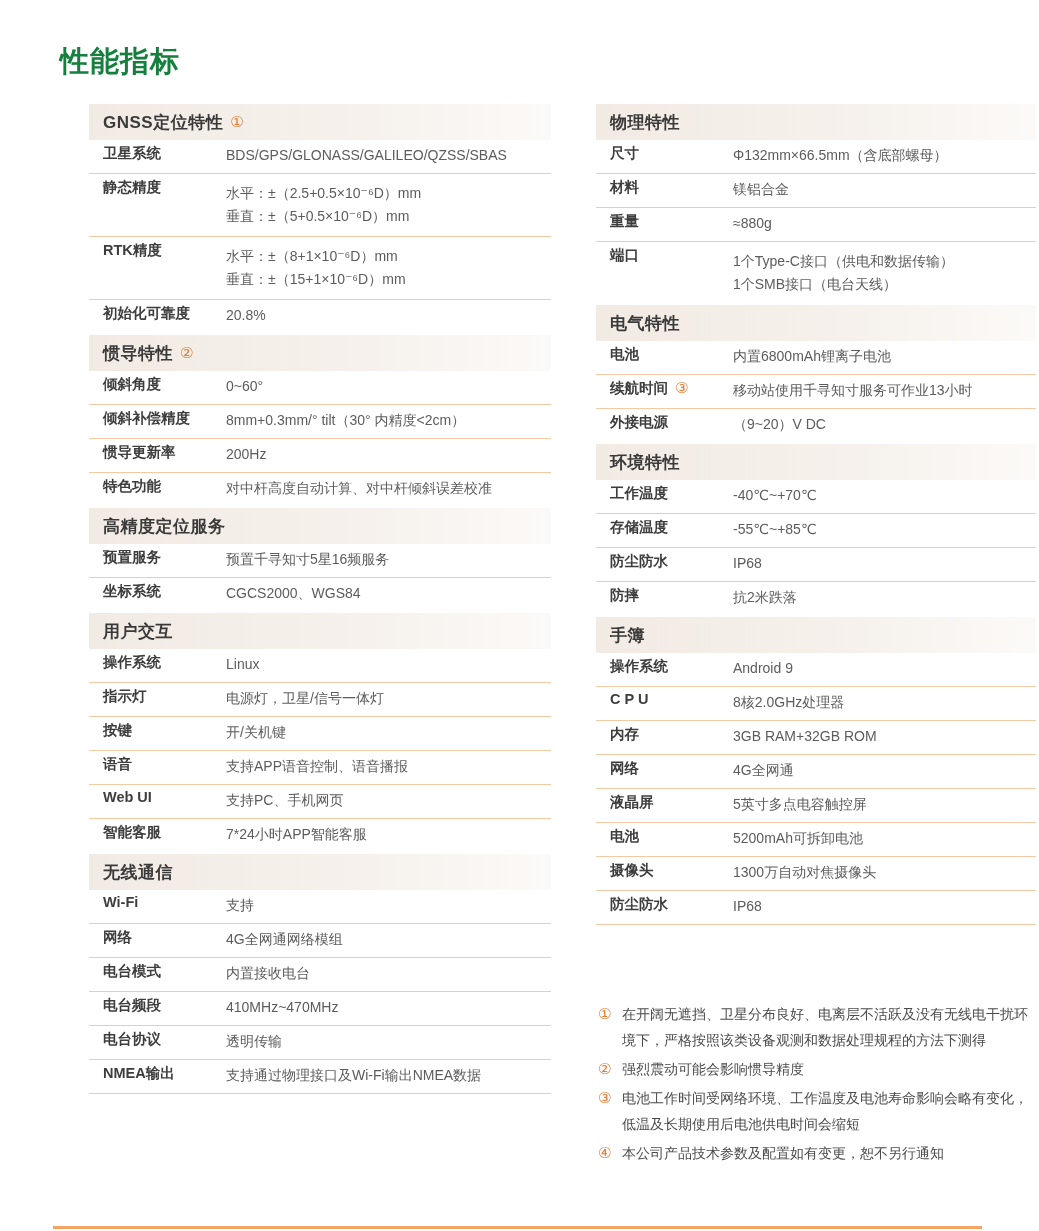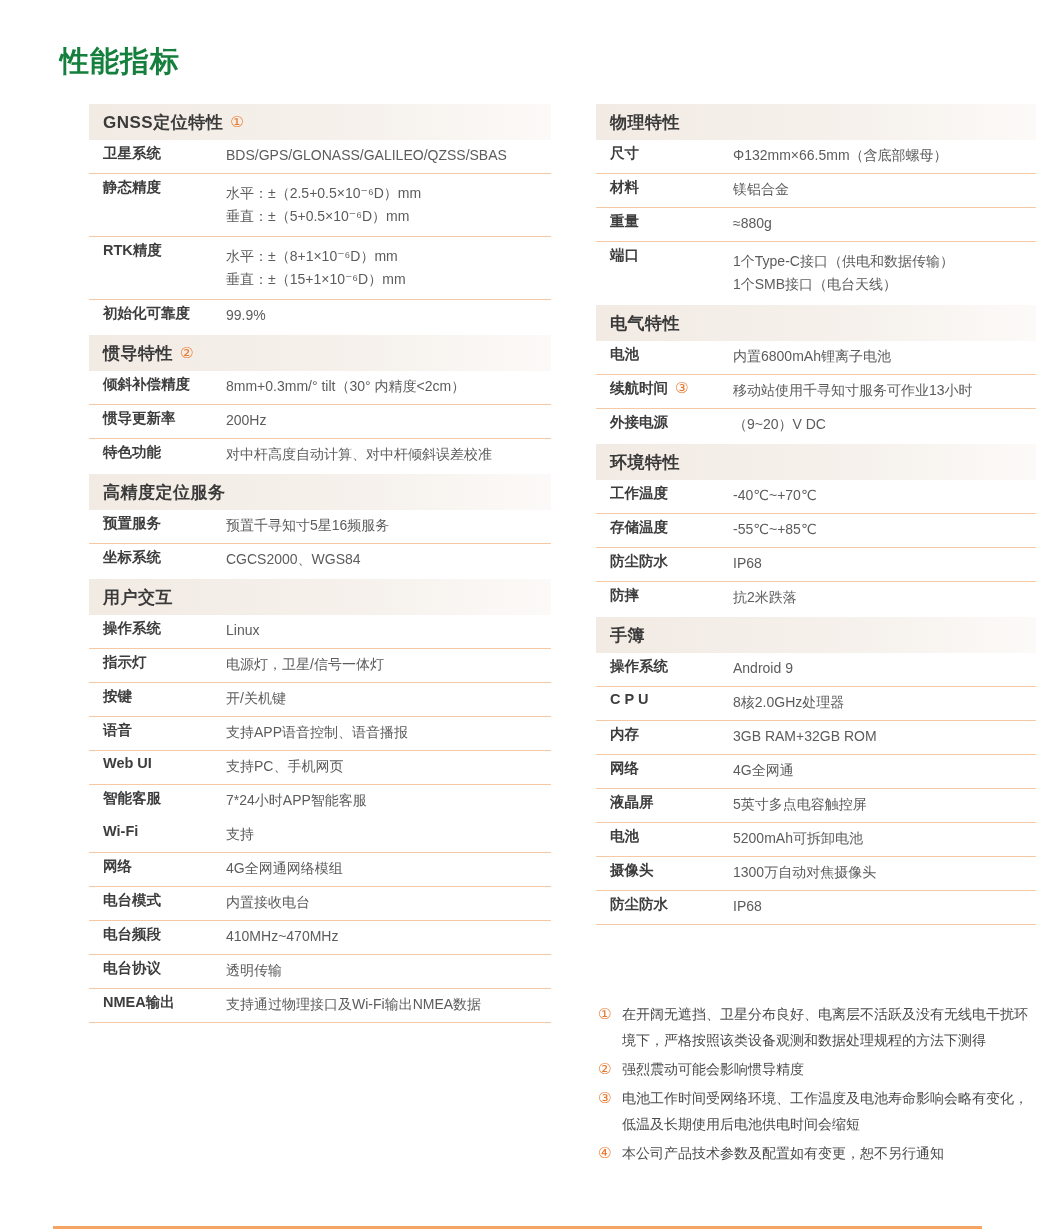--- a/index.html
+++ b/index.html
@@ -87,30 +87,36 @@
         <div class="row multi">
           <div class="row-label"><span>RTK精度</span></div>
           <div class="row-value">
             <div class="vline">水平：±（8+1×10⁻⁶D）mm</div>
             <div class="vline">垂直：±（15+1×10⁻⁶D）mm</div>
           </div>
         </div>
         <div class="row last">
           <div class="row-label"><span>初始化可靠度</span></div>
           <div class="row-value">
-            <div class="vline">99.9%</div>
+            <div class="vline">20.8%</div>
           </div>
         </div>
       </section>
       <section>
         <div class="sec-header">
           <span class="sec-title">惯导特性</span>
           <span class="note-mark">②</span>
         </div>
         <div class="row">
+          <div class="row-label"><span>倾斜角度</span></div>
+          <div class="row-value">
+            <div class="vline">0~60°</div>
+          </div>
+        </div>
+        <div class="row">
           <div class="row-label"><span>倾斜补偿精度</span></div>
           <div class="row-value">
             <div class="vline">8mm+0.3mm/° tilt（30° 内精度&lt;2cm）</div>
           </div>
         </div>
         <div class="row">
           <div class="row-label"><span>惯导更新率</span></div>
           <div class="row-value">
             <div class="vline">200Hz</div>
           </div>
@@ -174,20 +180,23 @@
           </div>
         </div>
         <div class="row last">
           <div class="row-label"><span>智能客服</span></div>
           <div class="row-value">
             <div class="vline">7*24小时APP智能客服</div>
           </div>
         </div>
       </section>
       <section>
+        <div class="sec-header">
+          <span class="sec-title">无线通信</span>
+        </div>
         <div class="row">
           <div class="row-label"><span>Wi-Fi</span></div>
           <div class="row-value">
             <div class="vline">支持</div>
           </div>
         </div>
         <div class="row">
           <div class="row-label"><span>网络</span></div>
           <div class="row-value">
             <div class="vline">4G全网通网络模组</div>

